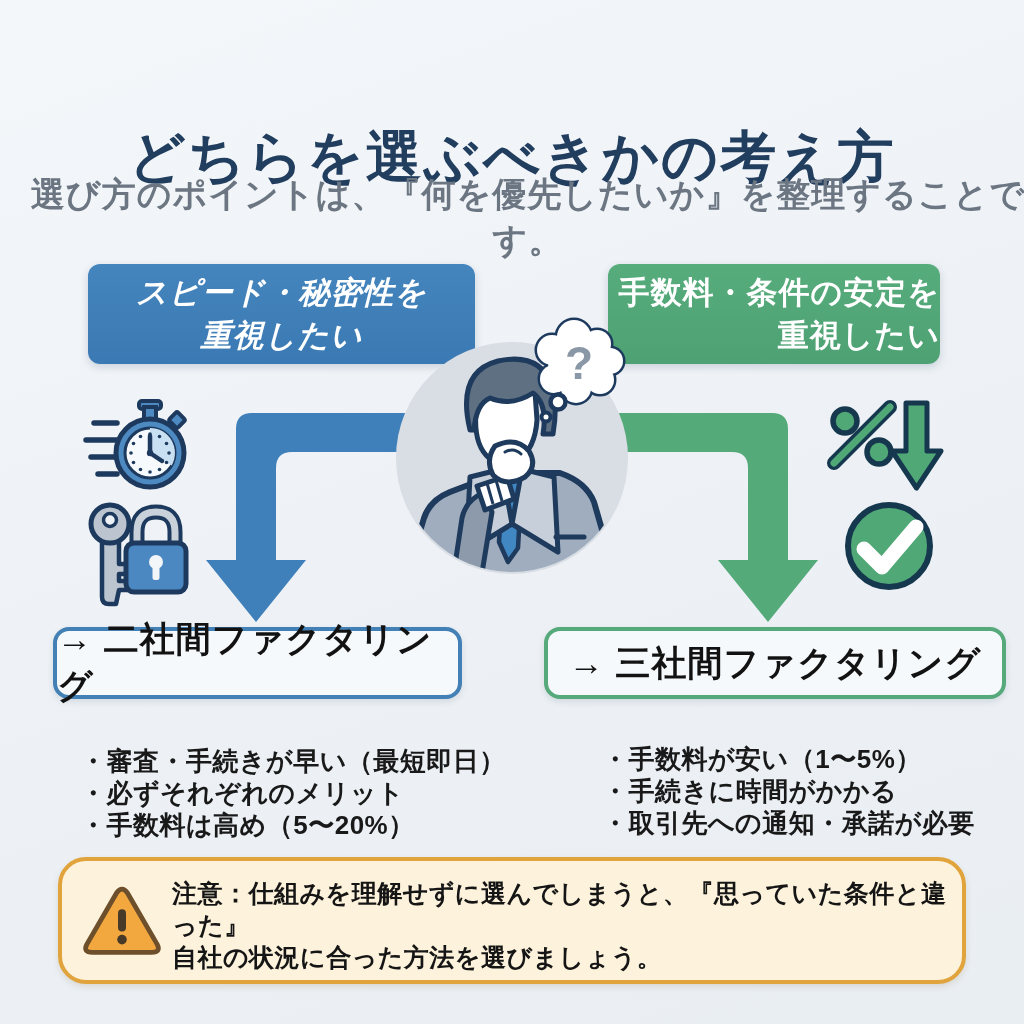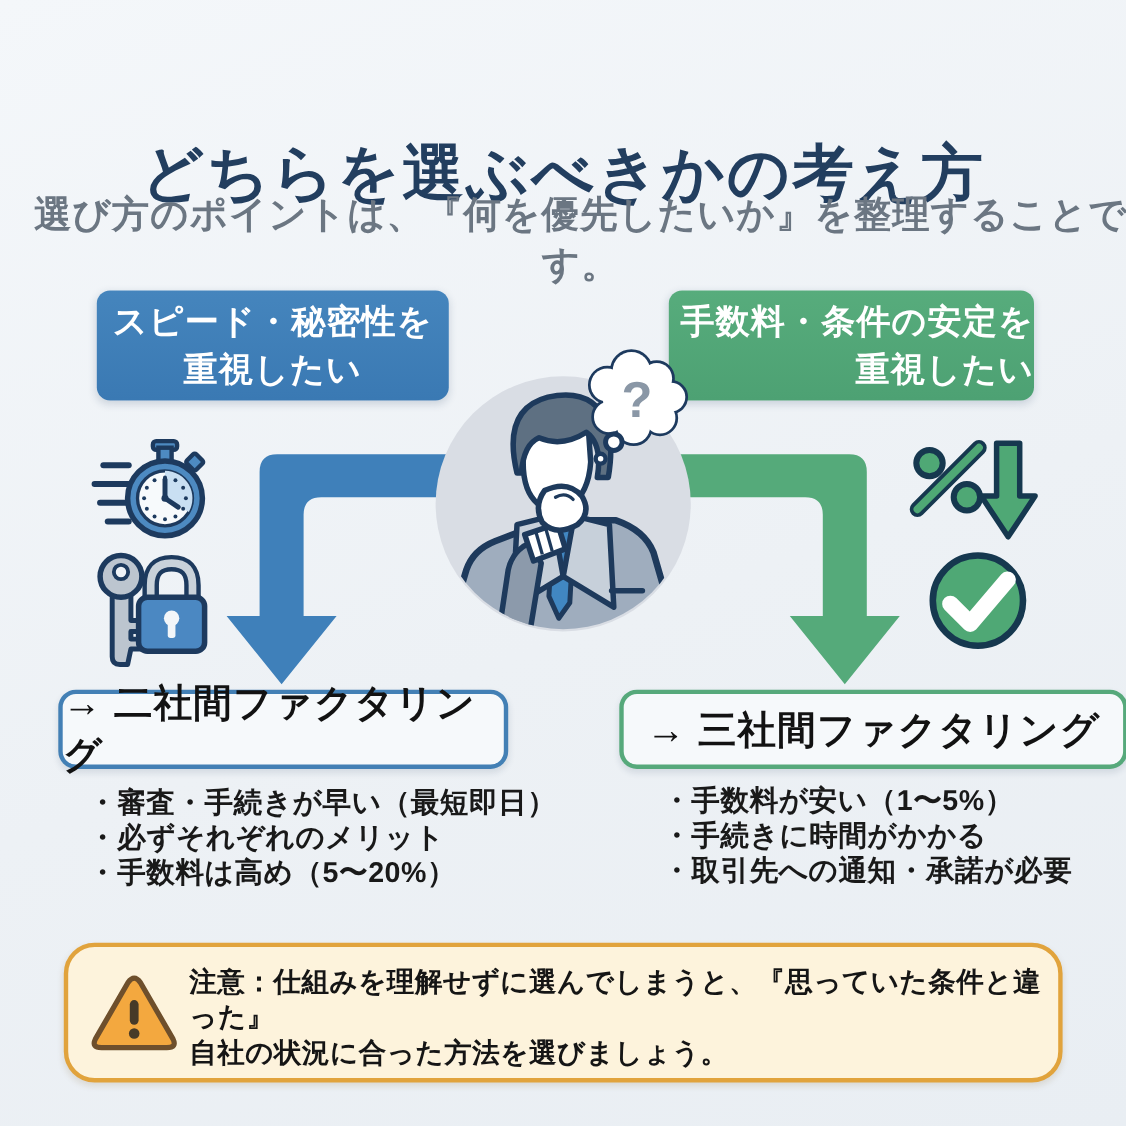--- a/index.html
+++ b/index.html
@@ -29,42 +29,42 @@
   }
   
   .cond {
     position: absolute; top: 264px; height: 100px;
     border-radius: 12px; z-index: 2;
     display: flex; flex-direction: column; justify-content: center;
     text-align: center; color: #ffffff;
     font-size: 31px; font-weight: 800; line-height: 43px; letter-spacing: 1px;
     box-shadow: 0 3px 8px rgba(30,58,92,.18);
   }
-  .cond-left  { left: 88px;  width: 320px; background: linear-gradient(180deg,#4585bd,#3a79b3); }
+  .cond-left  { left: 88px;  width: 387px; background: linear-gradient(180deg,#4585bd,#3a79b3); font-style: italic; }
   .cond-right { left: 608px; width: 332px; background: linear-gradient(180deg,#57ac7c,#4da173); text-align: right; }
   
   .art {
     position: absolute; inset: 0; width: 1024px; height: 1024px;
     z-index: 5; pointer-events: none;
   }
   
   .result {
     position: absolute; top: 627px; height: 72px;
     background: #f6f9fb; border-radius: 16px; z-index: 2;
     display: flex; align-items: center; justify-content: center;
     font-size: 35px; font-weight: 800; color: #121212; letter-spacing: 1px;
     box-shadow: 0 3px 6px rgba(30,58,92,.12);
   }
   .result-left  { left: 53px;  width: 409px; border: 4px solid #4380b5; }
-  .result-right { left: 563px; width: 462px; border: 4px solid #56a97b; }
+  .result-right { left: 544px; width: 462px; border: 4px solid #56a97b; }
   
   .points {
     position: absolute; list-style: none; z-index: 2;
     font-size: 26px; font-weight: 700; color: #191919;
-    line-height: 32px; letter-spacing: .5px;
+    line-height: 32px; letter-spacing: .5px; margin-top: 32px;
   }
   .points-left  { left: 80px;  top: 713px; }
   .points-right { left: 602px; top: 711px; }
   
   .warning {
     position: absolute; left: 58px; top: 857px; width: 908px; height: 127px;
     background: #fdf3dc; border: 4px solid #e1a33c; border-radius: 28px;
     z-index: 2; box-shadow: 0 3px 6px rgba(120,90,30,.15);
   }
   .warn-icon { position: absolute; left: 20px; top: 24px; width: 80px; height: 74px; }

